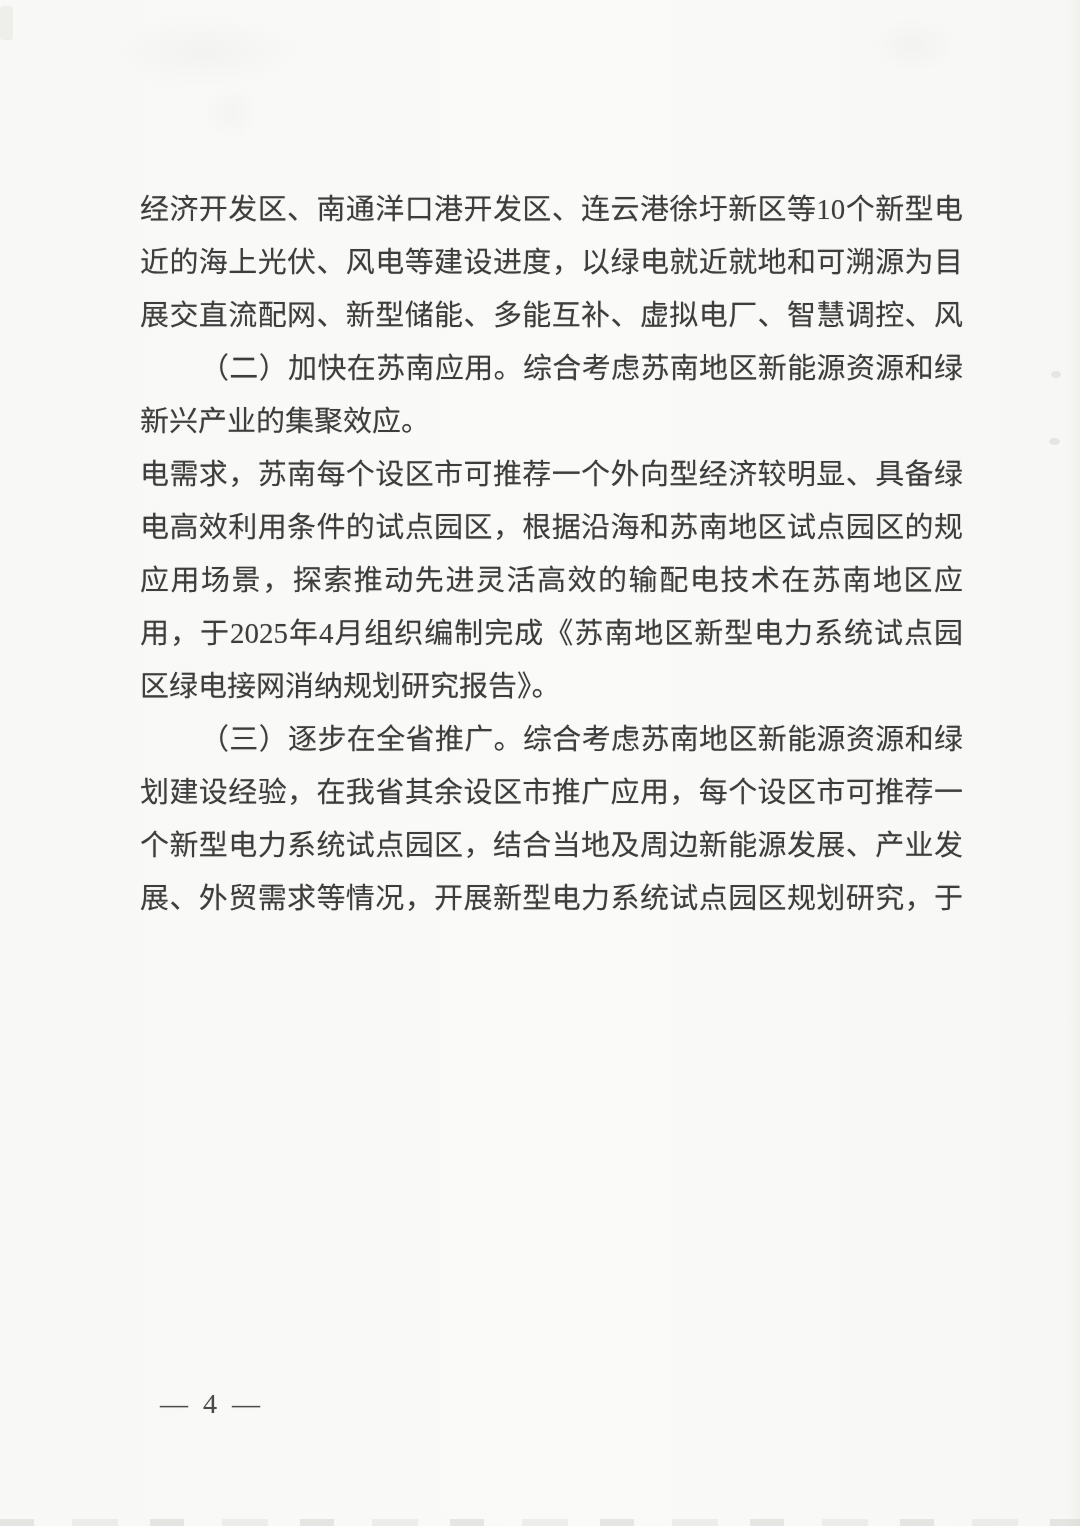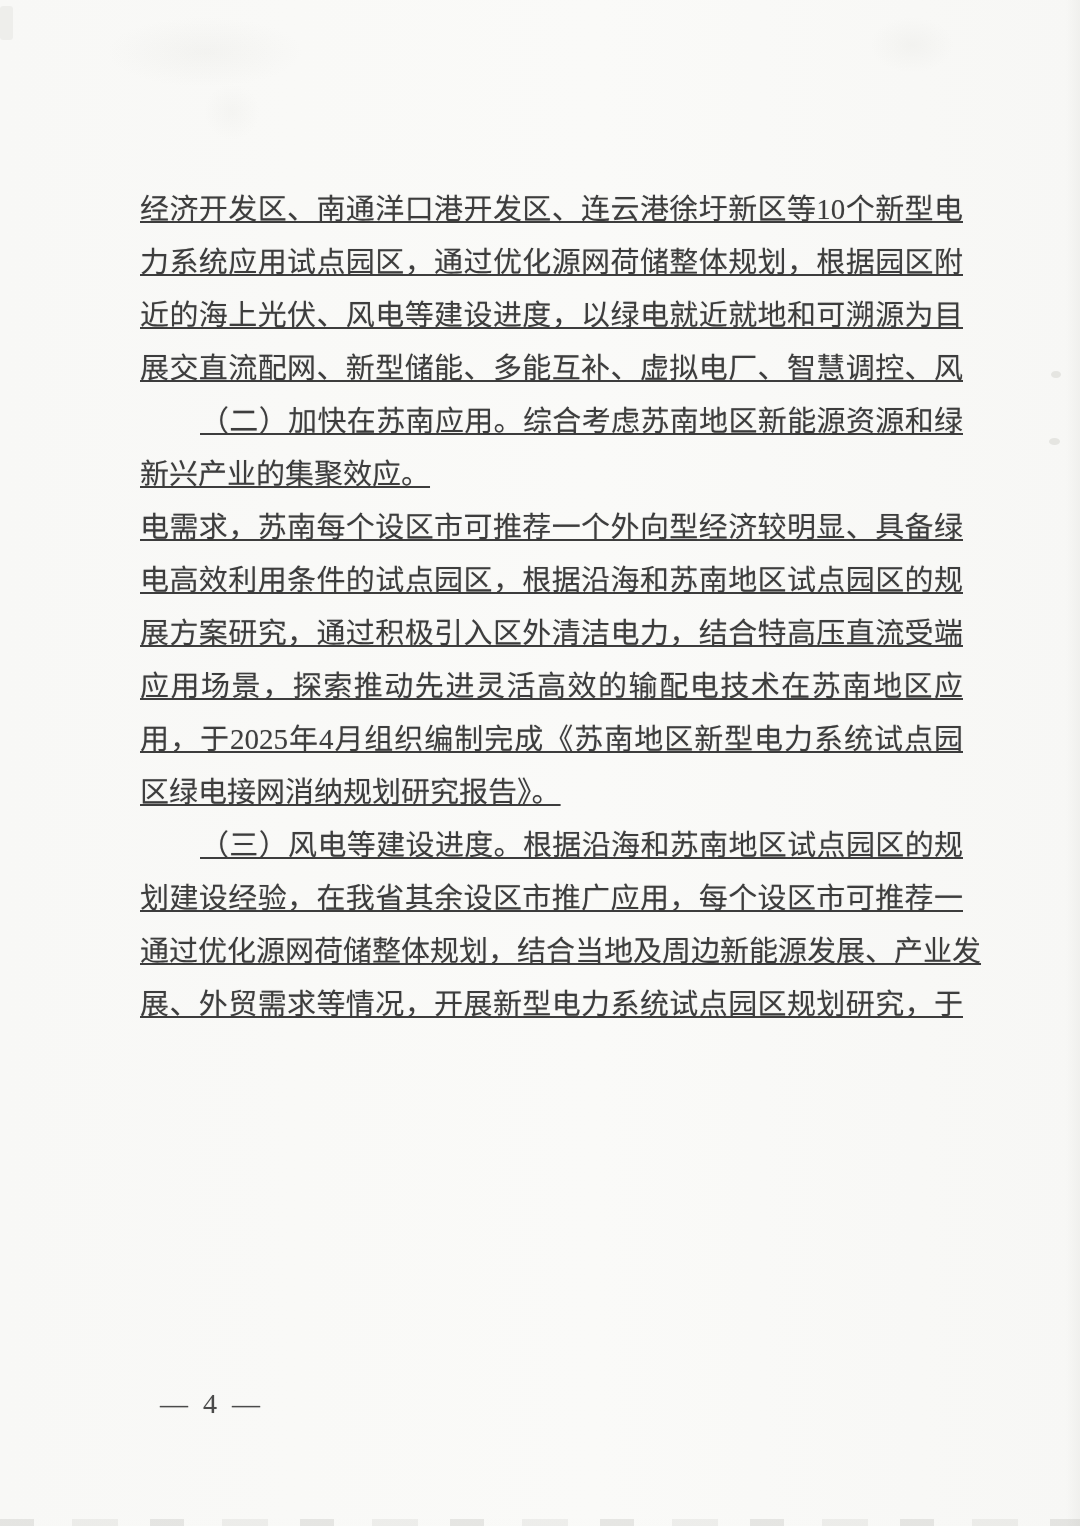--- a/index.html
+++ b/index.html
@@ -31,21 +31,20 @@
     color: #3d3d3d;
     font-size: 29px;
     line-height: 53px;
     text-shadow: 0 0 1px rgba(80,80,80,0.35);
   }
   .line {
     height: 53px;
     white-space: nowrap;
     text-align: justify;
     text-align-last: justify;
-    text-decoration: underline;
     -moz-text-align-last: justify;
   }
   .line.last {
     text-align-last: left;
     -moz-text-align-last: left;
   }
   .line.indent {
     padding-left: 60px;
   }
   .page-number {
@@ -87,34 +86,32 @@
     opacity: 0.7;
   }
 </style>
 </head>
 <body>
 
 <div class="page">
 
   <div class="body-text" id="body-text">
       <div class="line">经济开发区、南通洋口港开发区、连云港徐圩新区等10个新型电</div>
-      <div class="line">力系统应用试点园区，通过优化源网荷储整体规划，根据园区附</div>
       <div class="line">近的海上光伏、风电等建设进度，以绿电就近就地和可溯源为目</div>
       <div class="line">展交直流配网、新型储能、多能互补、虚拟电厂、智慧调控、风</div>
       <div class="line indent">（二）加快在苏南应用。综合考虑苏南地区新能源资源和绿</div>
       <div class="line last">新兴产业的集聚效应。</div>
       <div class="line">电需求，苏南每个设区市可推荐一个外向型经济较明显、具备绿</div>
       <div class="line">电高效利用条件的试点园区，根据沿海和苏南地区试点园区的规</div>
-      <div class="line">展方案研究，通过积极引入区外清洁电力，结合特高压直流受端</div>
       <div class="line">应用场景，探索推动先进灵活高效的输配电技术在苏南地区应</div>
       <div class="line">用，于2025年4月组织编制完成《苏南地区新型电力系统试点园</div>
       <div class="line last">区绿电接网消纳规划研究报告》。</div>
-      <div class="line indent">（三）风电等建设进度。根据沿海和苏南地区试点园区的规</div>
+      <div class="line indent">（三）逐步在全省推广。综合考虑苏南地区新能源资源和绿</div>
       <div class="line">划建设经验，在我省其余设区市推广应用，每个设区市可推荐一</div>
-      <div class="line">通过优化源网荷储整体规划，结合当地及周边新能源发展、产业发</div>
+      <div class="line">个新型电力系统试点园区，结合当地及周边新能源发展、产业发</div>
       <div class="line">展、外贸需求等情况，开展新型电力系统试点园区规划研究，于</div>
     </div>
 
   <div class="page-number">— 4 —</div>
 
   <div class="artifact corner-smudge"></div>
   <div class="artifact edge-dot-1"></div>
   <div class="artifact edge-dot-2"></div>
   <div class="artifact right-edge-strip"></div>
   <div class="artifact bottom-strip"></div>

